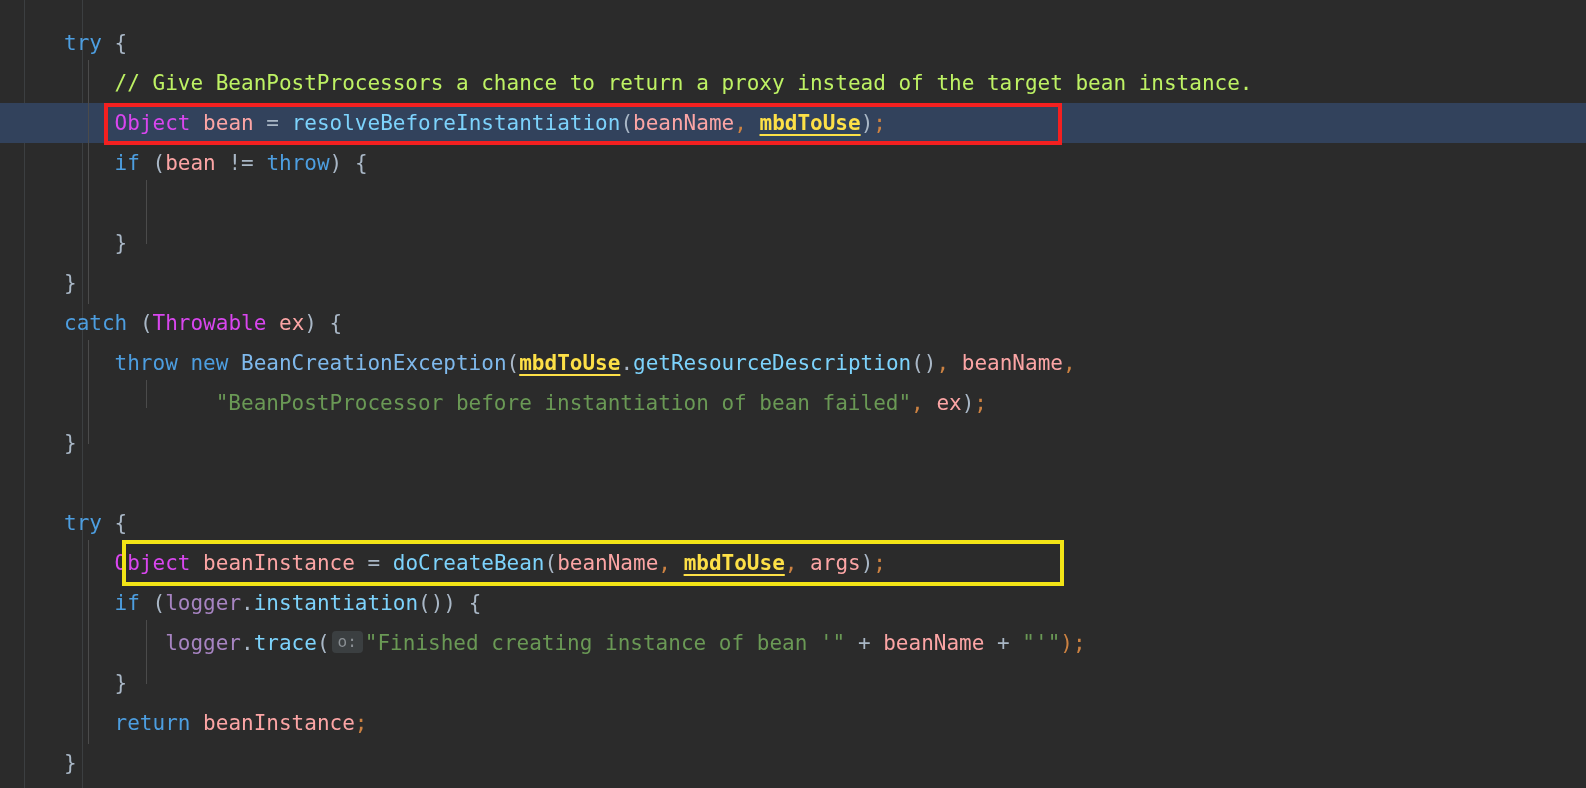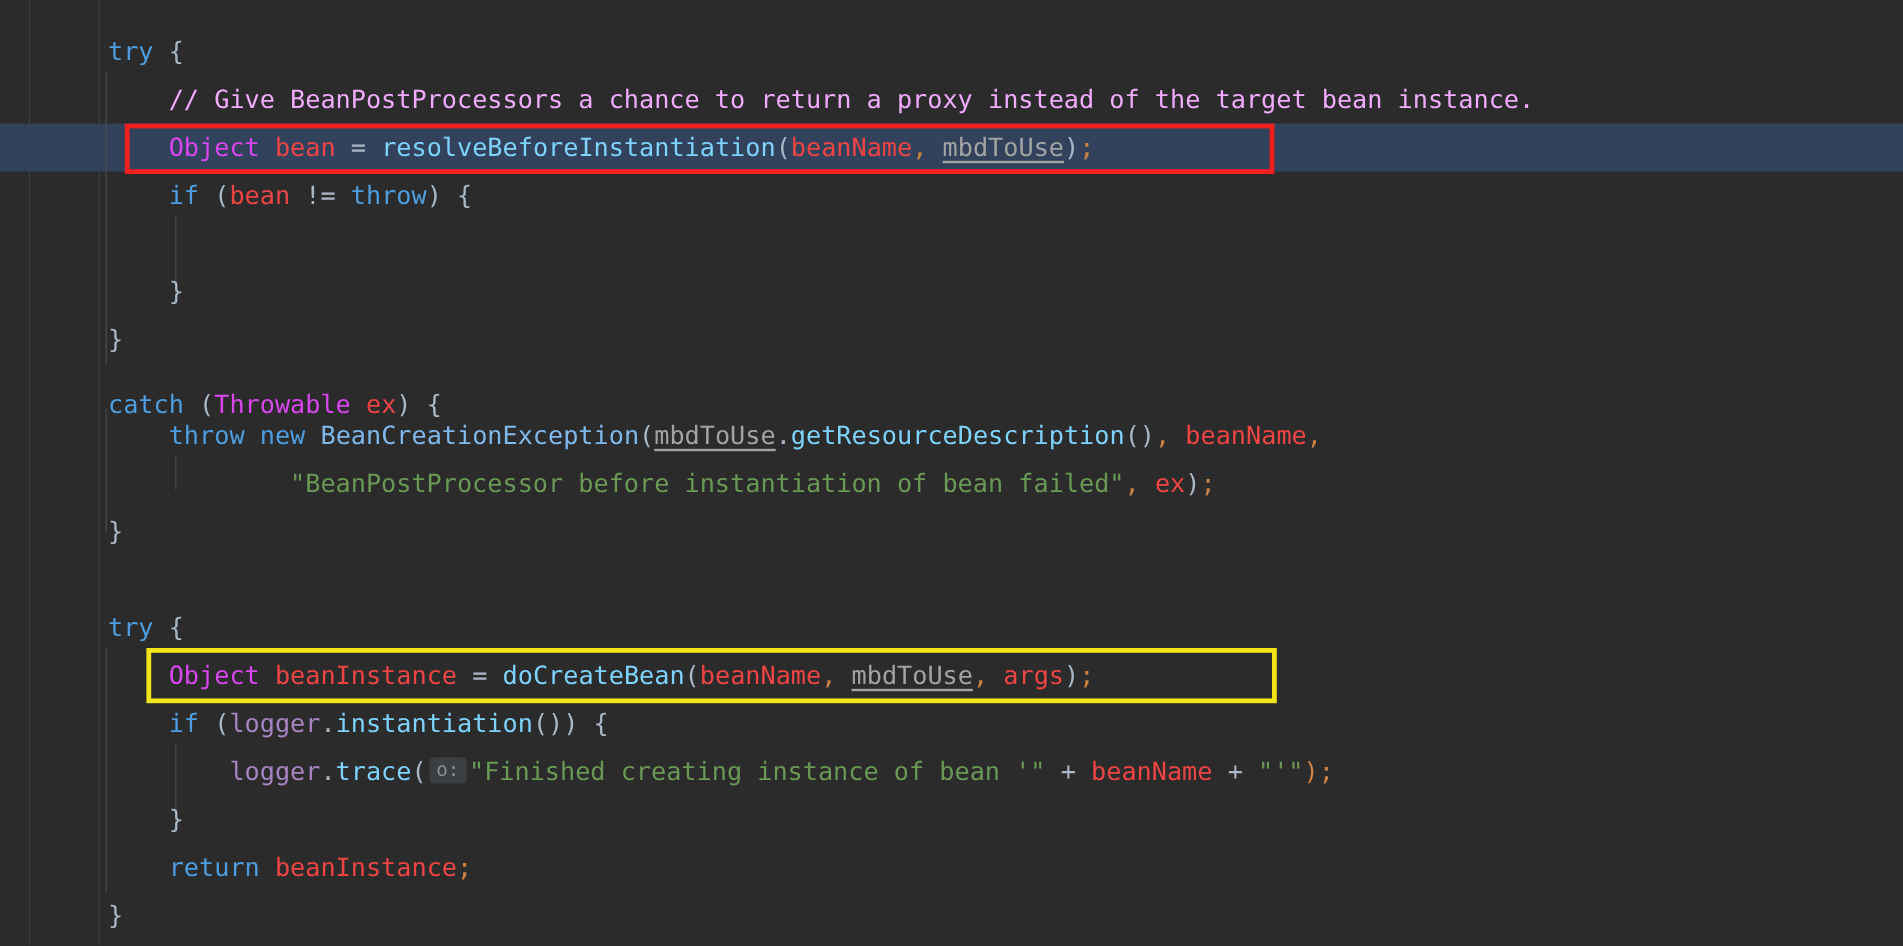--- a/index.html
+++ b/index.html
@@ -54,31 +54,31 @@
     line-height: 40px;
     letter-spacing: 0px;
     color: #a9b7c6;
   }
   .ln {
     position: absolute;
     left: 0;
     height: 40px;
     white-space: pre;
   }
-  .code-text { padding-left: 90px; display: inline-block; }
+  .code-text { padding-left: 64px; display: inline-block; }
 
   
   .kw    { color: #4d9ee0; }      
   .typ   { color: #d946ef; }      
-  .id    { color: #ef4444; }      
+  .id    { color: #fca5a5; }      
   .mth   { color: #7dd3fc; }      
   .cls   { color: #7fb9ec; }      
-  .fld   { color: #a3a3a3; text-decoration: underline; text-underline-offset: 4px; }
+  .fld   { color: #fde047; text-decoration: underline; text-underline-offset: 4px; font-weight: bold; }
   .str   { color: #6a9955; }      
-  .cmt   { color: #f0abfc; }      
+  .cmt   { color: #bef264; }      
   .pun   { color: #a9b7c6; }      
   .op    { color: #cc8242; }      
   .plus  { color: #a9b7c6; }
   .lgr   { color: #a784c2; }      
 
   
   .guide {
     position: absolute;
     width: 1px;
     background: #4b4b4b;
@@ -139,21 +139,21 @@
 
     
 
     
     <div class="ln" style="top:223px;"><span class="code-text">    <span class="pun">}</span></span></div>
 
     
     <div class="ln" style="top:263px;"><span class="code-text"><span class="pun">}</span></span></div>
 
     
-    <div class="ln" style="top:317px;"><span class="code-text"><span class="kw">catch</span> <span class="pun">(</span><span class="typ">Throwable</span> <span class="id">ex</span><span class="pun">)</span> <span class="pun">{</span></span></div>
+    <div class="ln" style="top:303px;"><span class="code-text"><span class="kw">catch</span> <span class="pun">(</span><span class="typ">Throwable</span> <span class="id">ex</span><span class="pun">)</span> <span class="pun">{</span></span></div>
 
     
     <div class="ln" style="top:343px;"><span class="code-text">    <span class="kw">throw</span> <span class="kw">new</span> <span class="cls">BeanCreationException</span><span class="pun">(</span><span class="fld">mbdToUse</span><span class="pun">.</span><span class="mth">getResourceDescription</span><span class="pun">()</span><span class="op">,</span> <span class="id">beanName</span><span class="op">,</span></span></div>
 
     
     <div class="ln" style="top:383px;"><span class="code-text">            <span class="str">"BeanPostProcessor before instantiation of bean failed"</span><span class="op">,</span> <span class="id">ex</span><span class="pun">)</span><span class="op">;</span></span></div>
 
     
     <div class="ln" style="top:423px;"><span class="code-text"><span class="pun">}</span></span></div>
 

